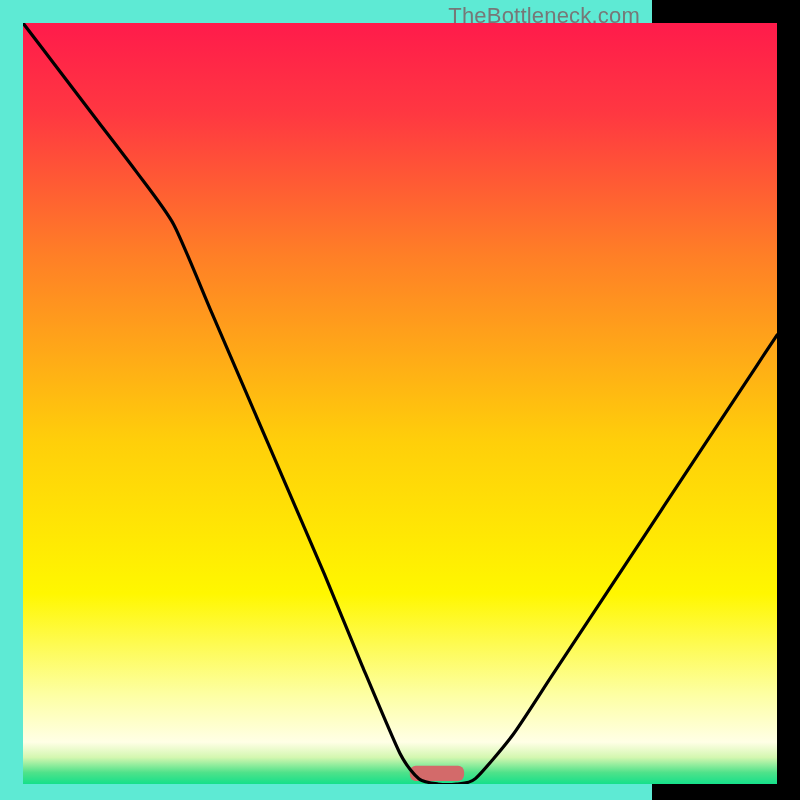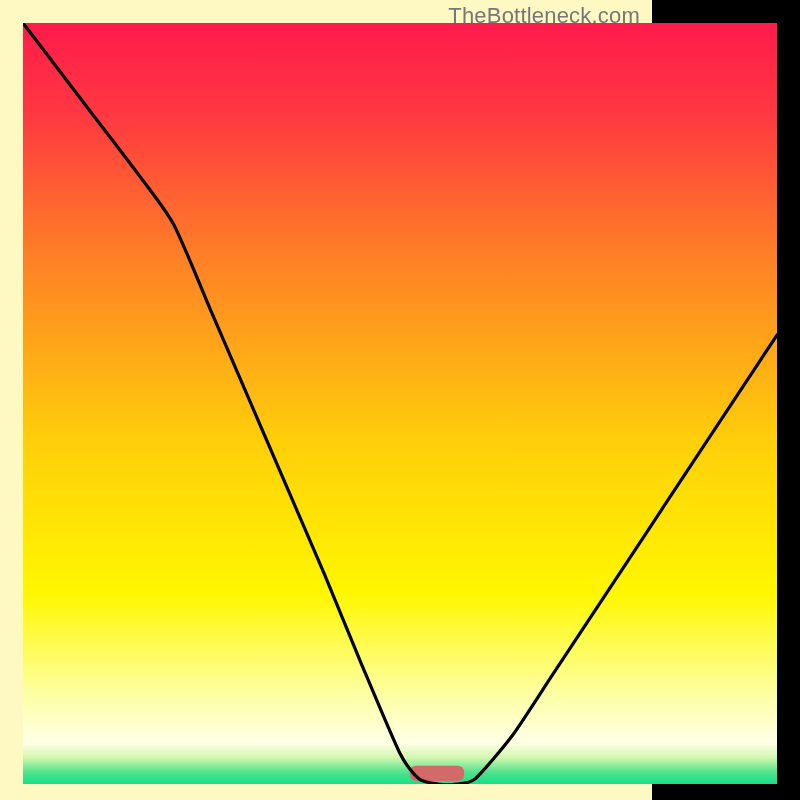--- a/index.html
+++ b/index.html
@@ -7,21 +7,21 @@
     padding: 0;
     width: 800px;
     height: 800px;
     background: #000;
     overflow: hidden;
   }
   .outer {
     position: relative;
     width: 652px;
     height: 800px;
-    background: #fef9c3;
+    background: #5eead4;
   }
   .watermark {
     position: absolute;
     top: 3px;
     right: 12px;
     color: #777;
     font-family: Arial, Helvetica, sans-serif;
     font-size: 22px;
     letter-spacing: 0.2px;
     z-index: 3;

